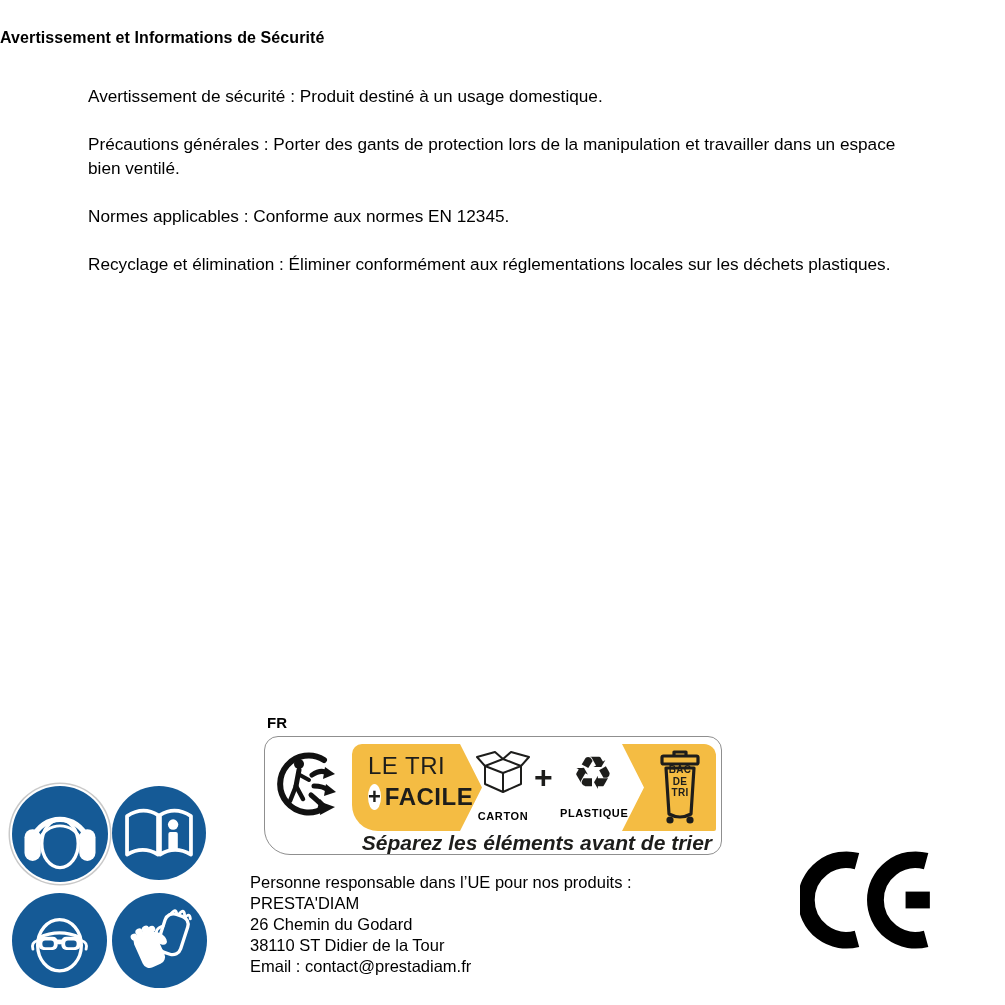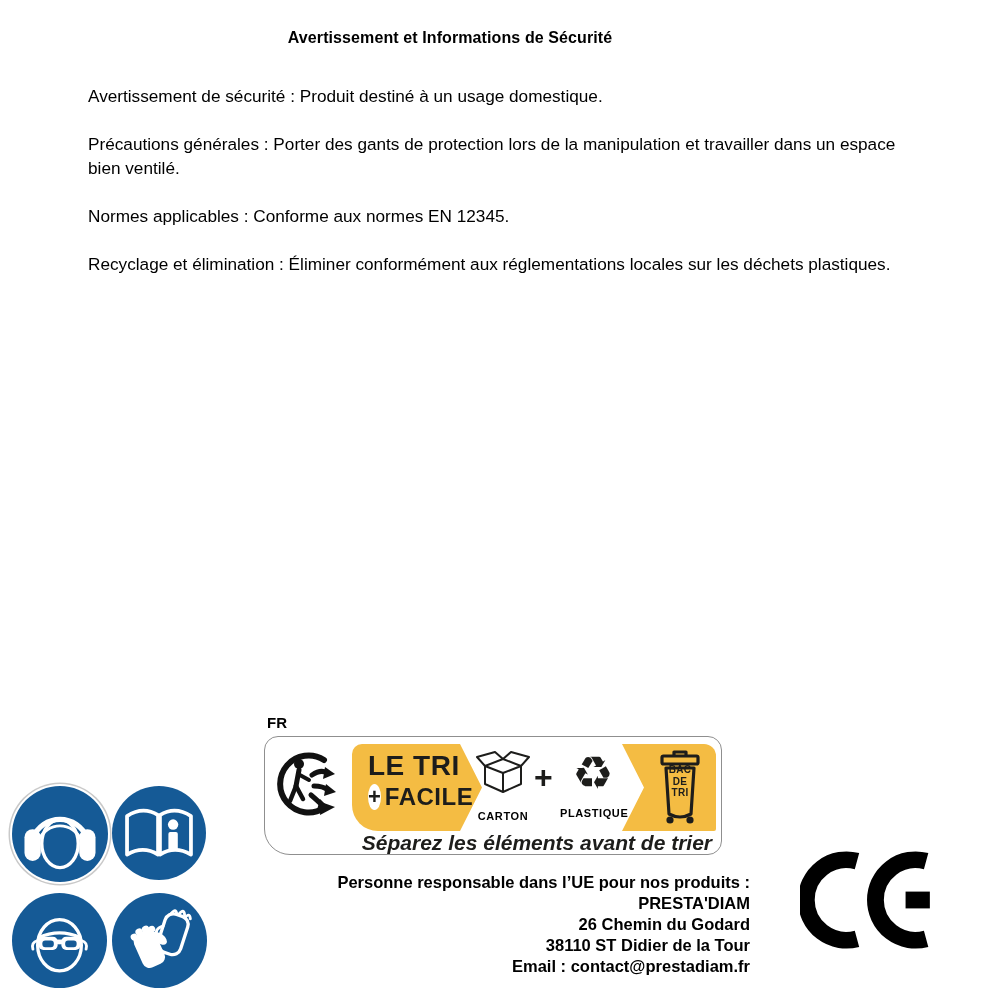--- a/index.html
+++ b/index.html
@@ -1,21 +1,21 @@
 <!DOCTYPE html>
 <html style="--accent: #F4BC43; --picto: #155A96;"><head>
 <meta charset="utf-8">
 <style>
   html,body{margin:0;padding:0;}
   body{
     width:1005px;height:1005px;position:relative;background:#ffffff;
     font-family:"Liberation Sans", sans-serif;color:#000;overflow:hidden;
   }
   .title{
-    position:absolute;top:29px;left:0;width:900px;text-align:center;
+    position:absolute;top:29px;left:0;width:900px;text-align:left;
     font-size:16px;font-weight:bold;letter-spacing:.1px;
   }
   .body-text{
     position:absolute;left:72px;top:84px;width:846px;
     font-size:17.2px;line-height:24px;
   }
   .body-text p{margin:0 0 24px 16px;}
 
   
   .fr-code{position:absolute;left:267px;top:714px;font-size:15px;font-weight:bold;}
@@ -23,21 +23,21 @@
     position:absolute;left:264px;top:736px;width:456px;height:117px;
     background:#fff;border:1.5px solid #8f8f8f;
     border-radius:14px 14px 14px 26px;
   }
   .yellow-band{
     position:absolute;left:352px;top:744px;width:364px;height:87px;
     background:var(--accent,#F4BC43);
     border-radius:10px 12px 2px 26px;
   }
   .tri-headline{position:absolute;left:368px;top:753px;width:100px;color:#1d1d1b;}
-  .tri-headline .l1{font-size:28px;font-weight:700;letter-spacing:.5px;line-height:26px;}
+  .tri-headline .l1{font-size:24px;font-weight:400;letter-spacing:.5px;line-height:26px;}
   .tri-headline .l2{display:flex;align-items:center;margin-top:4px;}
   .plus-circle{
     width:26px;height:26px;border-radius:50%;background:#fff;color:#1d1d1b;
     display:flex;align-items:center;justify-content:center;
     font-size:22px;font-weight:900;line-height:26px;margin-right:4px;
   }
   .tri-headline .word2{font-size:24px;font-weight:800;letter-spacing:.5px;}
   .white-chevron{
     position:absolute;left:460px;top:744px;width:184px;height:87px;background:#fff;
     clip-path:polygon(0 0, calc(100% - 22px) 0, 100% 50%, calc(100% - 22px) 100%, 0 100%, 22px 50%);
@@ -55,22 +55,22 @@
     position:absolute;left:658px;top:764px;width:44px;text-align:center;
     font-size:10px;font-weight:800;line-height:11.5px;color:#1d1d1b;letter-spacing:.3px;
   }
   .tri-instruction{
     position:absolute;left:352px;top:831px;width:360px;text-align:right;
     font-size:21px;font-weight:700;font-style:italic;color:#1d1d1b;
   }
 
   
   .responsible{
-    position:absolute;left:250px;top:872px;width:500px;text-align:right;
-    font-size:16.5px;font-weight:bold;line-height:21px;
+    position:absolute;left:250px;top:872px;width:500px;text-align:left;
+    font-size:16.5px;font-weight:normal;line-height:21px;
   }
 
   
   .picto{position:absolute;border-radius:50%;background:var(--picto,#155A96);}
   .picto svg{display:block;width:100%;height:100%;}
   .picto-ear{left:12px;top:786px;width:96px;height:96px;
     box-shadow:0 0 0 2px #fff,0 0 0 3.5px #c9c9c9;}
   .picto-book{left:112px;top:786px;width:94px;height:94px;}
   .picto-goggles{left:12px;top:893px;width:95px;height:95px;}
   .picto-gloves{left:112px;top:893px;width:95px;height:95px;}

